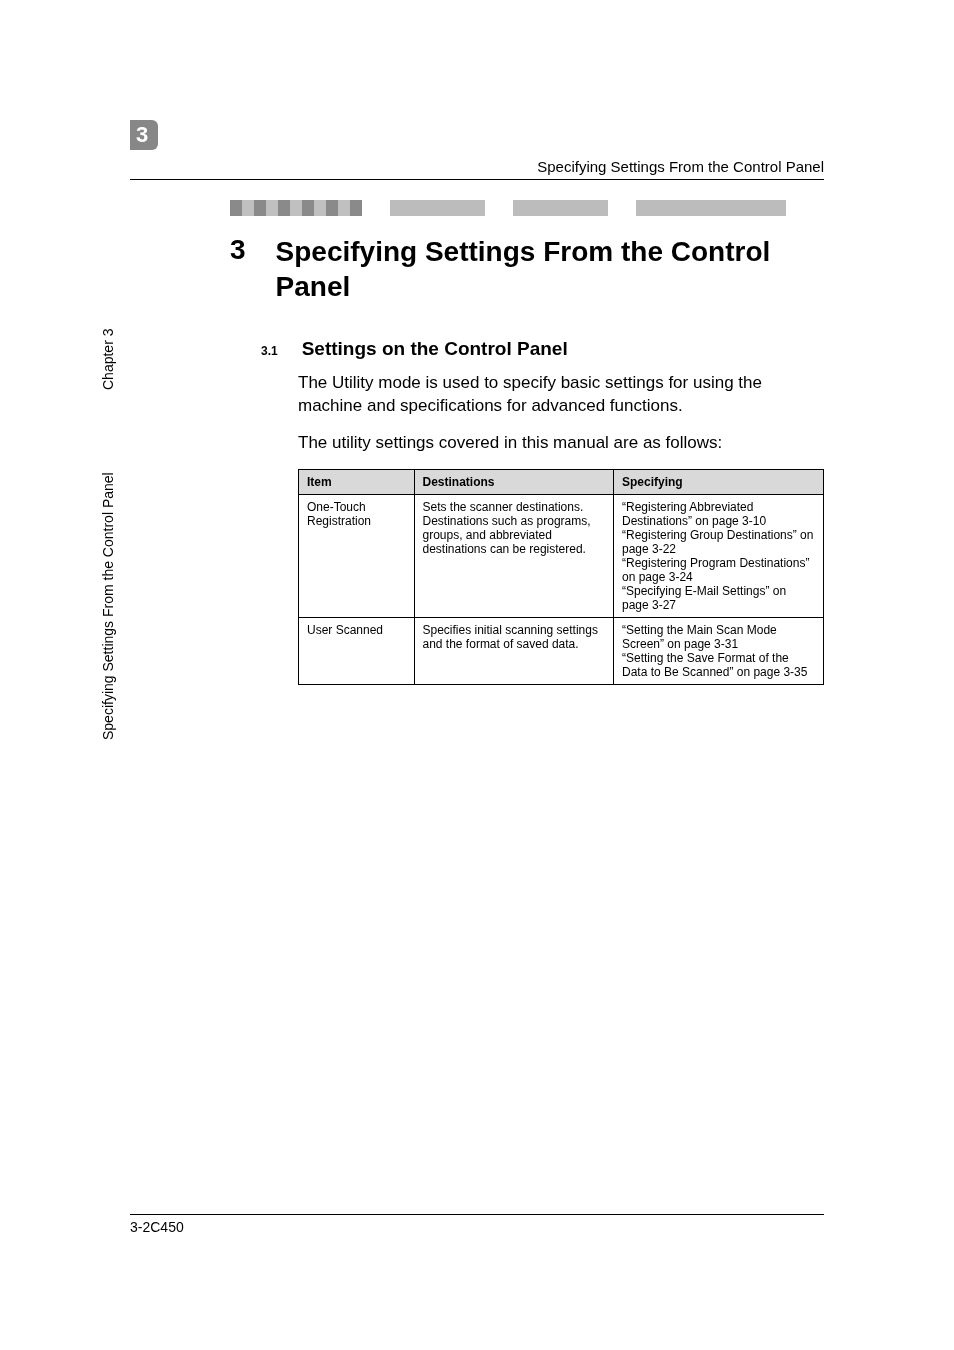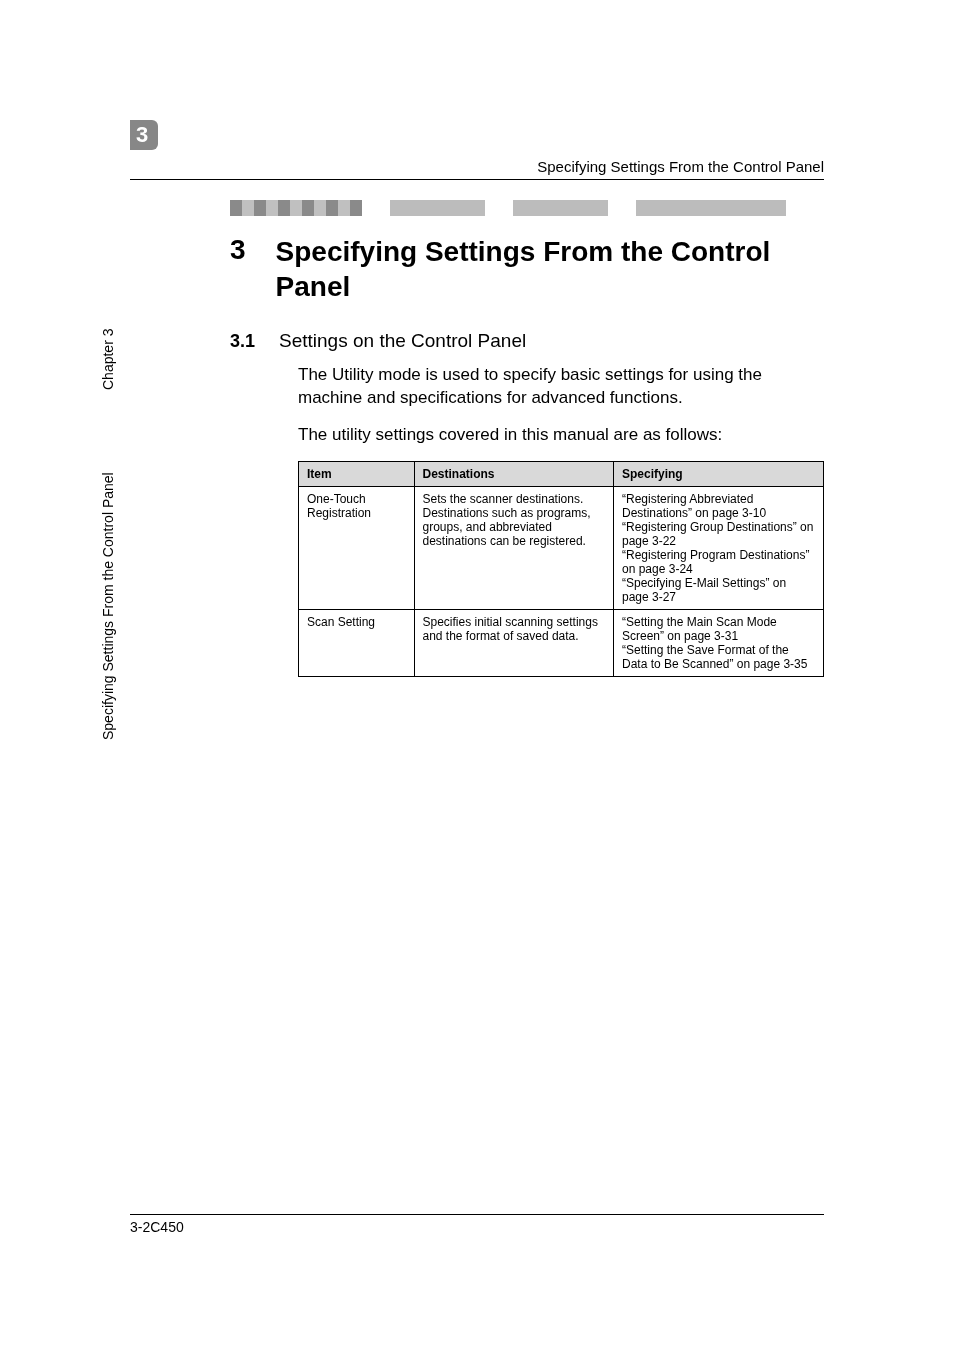--- a/index.html
+++ b/index.html
@@ -51,22 +51,22 @@
   .stripe-wide { height: 16px; background: #bcbcbc; }
   .w1 { width: 95px; margin-right: 28px; }
   .w2 { width: 95px; margin-right: 28px; }
   .w3 { width: 150px; }
 
   .h1-row { display: flex; align-items: flex-start; gap: 30px; margin-bottom: 26px; }
   .h1-num { font-size: 28px; font-weight: bold; }
   .h1-title { font-size: 28px; font-weight: bold; line-height: 1.25; }
 
   .h2-row { display: flex; align-items: baseline; gap: 24px; margin-bottom: 12px; }
-  .h2-num { font-size: 18px; font-weight: bold; }
-  .h2-title { font-size: 19px; font-weight: normal; }
+  .h2-num { font-size: 12px; font-weight: bold; margin-left: 31px; }
+  .h2-title { font-size: 19px; font-weight: bold; margin-top: 8px; }
 
   .body-block { margin-left: 68px; }
   .para { font-size: 17px; line-height: 1.35; margin-bottom: 14px; }
 
   .sub-heading { font-size: 14.5px; font-weight: bold; margin-top: 6px; margin-bottom: 10px; }
 
   table.utility {
     width: 100%;
     border-collapse: collapse;
     font-size: 12px;
@@ -177,21 +177,21 @@
         <tbody>
           <tr>
             <td>One-Touch Registration</td>
             <td>Sets the scanner destinations. Destinations such as programs, groups, and abbreviated destinations can be registered.</td>
             <td style="white-space:pre-line">“Registering Abbreviated Destinations” on page 3-10
 “Registering Group Destinations” on page 3-22
 “Registering Program Destinations” on page 3-24
 “Specifying E-Mail Settings” on page 3-27</td>
           </tr>
           <tr>
-            <td>Scan Setting</td>
+            <td>User Scanned</td>
             <td>Specifies initial scanning settings and the format of saved data.</td>
             <td style="white-space:pre-line">“Setting the Main Scan Mode Screen” on page 3-31
 “Setting the Save Format of the Data to Be Scanned” on page 3-35</td>
           </tr>
         </tbody>
       </table>
     </div>
   </div>
 
   <div class="sidebar">

